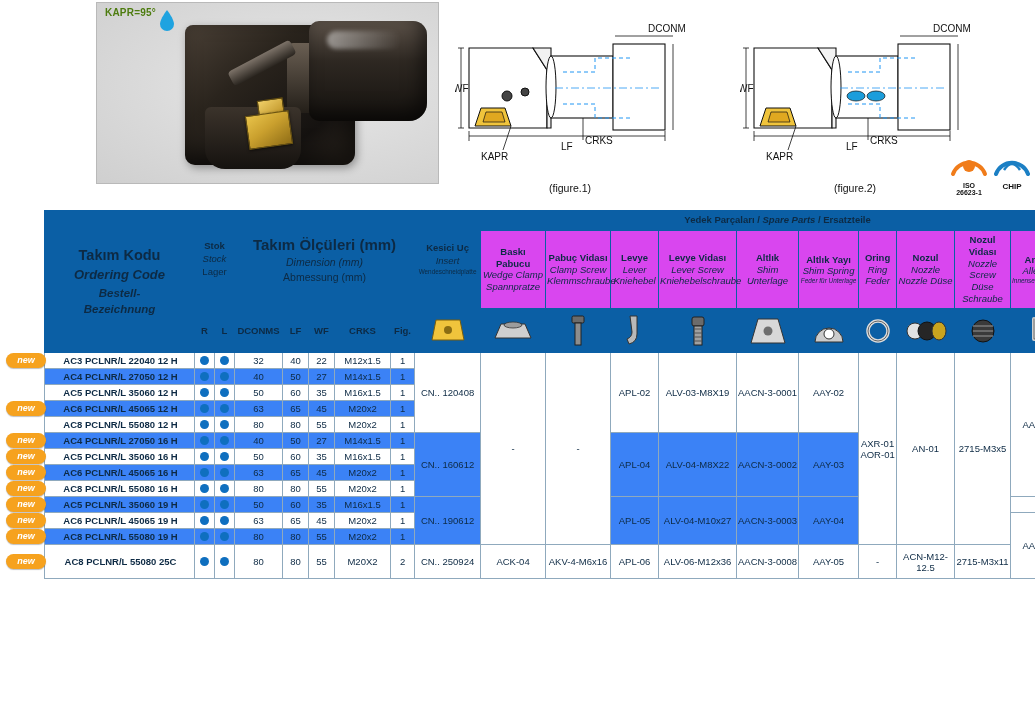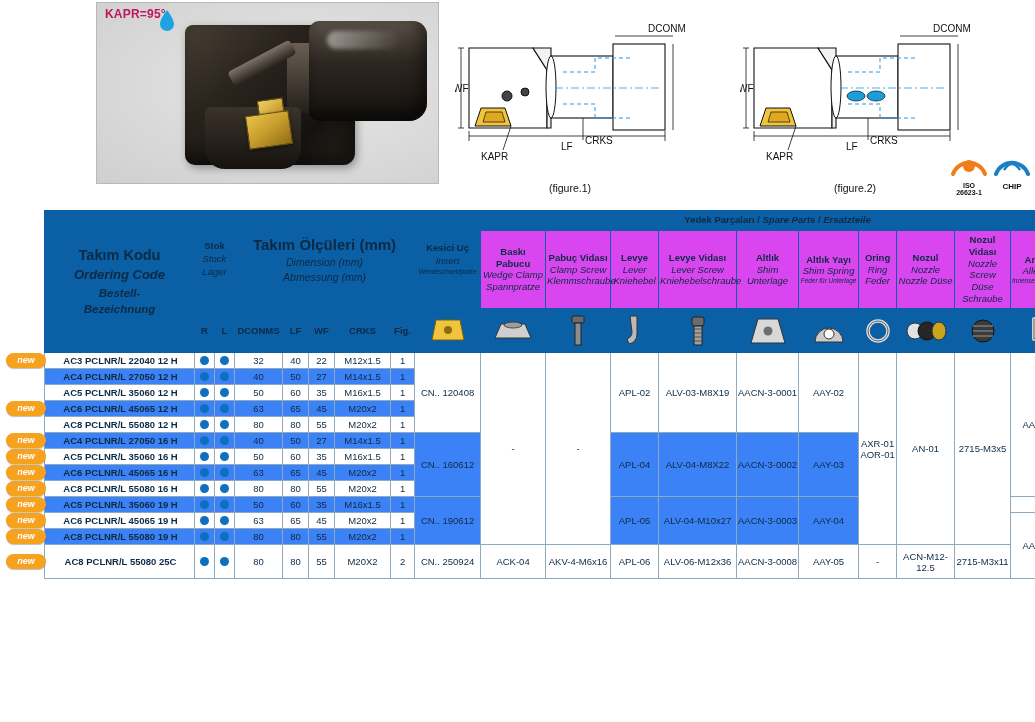--- a/index.html
+++ b/index.html
@@ -21,21 +21,21 @@
     border:1px solid #b9b9b9; background:#f7f7f7;
     overflow:hidden;
   }
   #photo-bg {
     position:absolute; inset:0;
     background:
       radial-gradient(ellipse at 60% 45%, #e9e9e9 0%, #dadada 55%, #cfcfcf 100%);
   }
   #kapr-label {
     position:absolute; left:8px; top:4px;
-    font-size:12px; font-weight:bold; color:#be185d; letter-spacing:.2px;
+    font-size:10px; font-weight:bold; color:#4d7c0f; letter-spacing:.2px;
   }
   .coolant-drop {
     position:absolute; left:62px; top:6px; width:16px; height:22px;
   }
   
   .tool-main {
     position:absolute; left:88px; top:22px; width:170px; height:140px;
     background:linear-gradient(140deg,#4a4036 0%, #2a241d 35%, #151210 75%, #312a22 100%);
     border-radius:8px 40px 12px 10px;
     box-shadow: inset -8px -10px 22px rgba(0,0,0,.6), 2px 3px 8px rgba(0,0,0,.35);
@@ -123,21 +123,21 @@
     padding:6px 24px !important;
     line-height:1.45;
   }
   .hdr-code .l1 { font-size:14.5px; font-weight:bold; }
   .hdr-code .l2 { font-size:13px; font-style:italic; font-weight:bold; }
   .hdr-code .l3 { font-size:11.5px; font-style:italic; }
 
   .hdr-grp { font-size:10px; line-height:1.35; padding:3px 2px !important; }
   .hdr-grp .t1 { font-weight:bold; }
   .hdr-grp .t2 { font-style:italic; font-weight:normal; }
-  .hdr-grp .t3 { font-style:italic; font-weight:normal; }
+  .hdr-grp .t3 { font-weight:normal; }
 
   .subhdr {
     background:#d946ef; color:#fff; font-size:8.6px; line-height:1.25;
     padding:3px 1px !important; border:1px solid #0b5fa5 !important;
     font-weight:bold;
   }
   .subhdr .it { font-style:italic; font-weight:normal; }
   .subhdr .tiny { font-size:6.4px; font-style:italic; font-weight:normal; }
 
   .iconrow td { background:#0b5fa5; border:1px solid #0b5fa5 !important; height:44px; }
@@ -329,21 +329,21 @@
     <td class="hdr-blue hdr-grp" rowspan="2">
       <div class="t1">Kesici Uç</div>
       <div class="t2">Insert</div>
       <div class="t3" style="font-size:6.4px">Wendeschneidplatte</div>
     </td>
     <td class="hdr-blue hdr-grp" colspan="10">
       <span style="font-weight:bold">Yedek Parçaları</span>
       <span> / </span>
       <span style="font-style:italic">Spare Parts</span>
       <span> / </span>
-      <span style="font-style:italic">Ersatzteile</span>
+      <span style="">Ersatzteile</span>
     </td>
   </tr>
 
   <tr>
     <td class="subhdr">
       <div>Baskı Pabucu</div>
       <div class="it">Wedge Clamp</div>
       <div class="it">Spannpratze</div>
     </td>
     <td class="subhdr">

